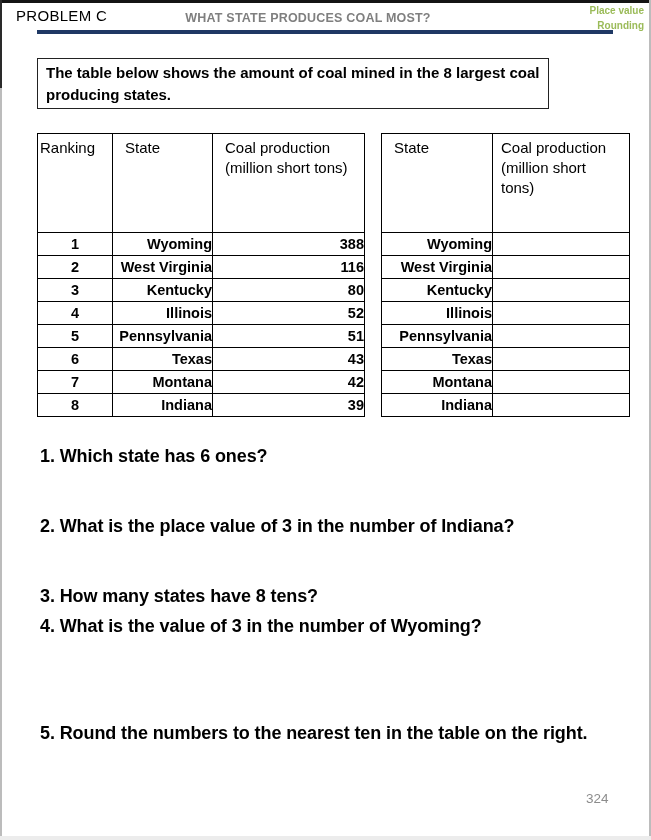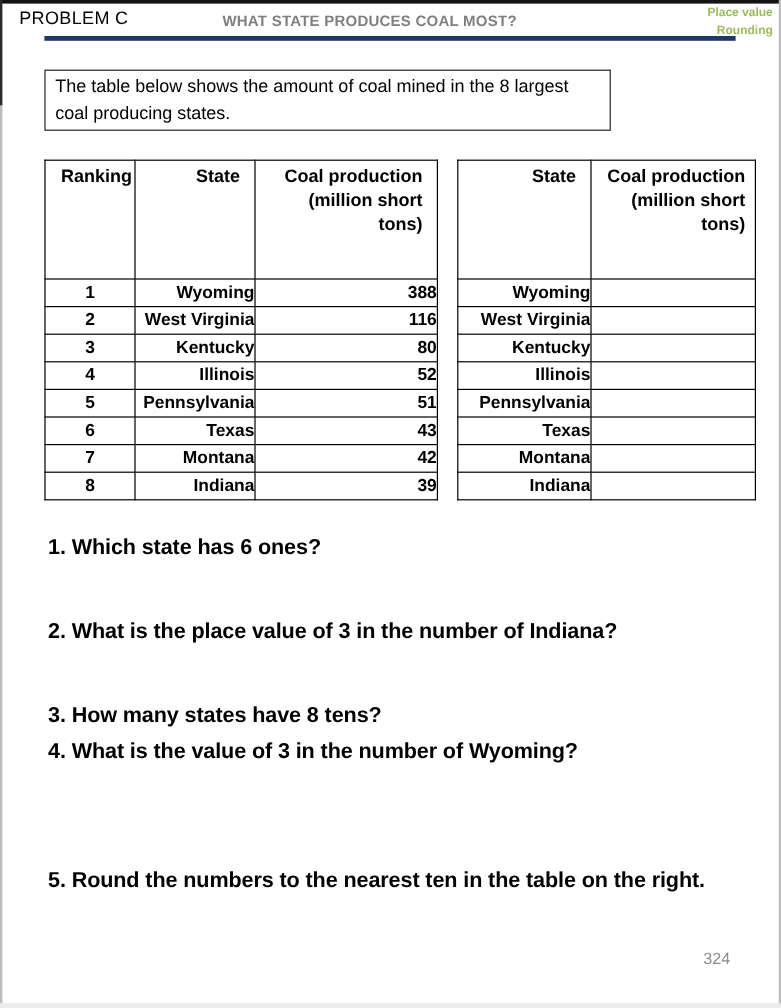--- a/index.html
+++ b/index.html
@@ -19,29 +19,29 @@
 
   
   .hdr-problem{left:16px;top:7px;font-size:15px;font-weight:400;letter-spacing:.3px}
   .hdr-title{left:0;top:11px;width:616px;text-align:center;font-size:12.5px;font-weight:700;
              color:#7f7f7f;letter-spacing:.2px}
   .hdr-topic{right:7px;top:4px;text-align:right;font-size:10px;font-weight:700;
              color:#9bbb59;line-height:14.5px}
   .hdr-rule{left:37px;top:30px;width:576px;height:4px;background:#1f3864}
 
   
-  .intro-box{left:37px;top:58px;width:472px;box-sizing:border-box;
+  .intro-box{left:37px;top:58px;width:512px;box-sizing:border-box;
              border:1.5px solid #222;padding:3px 8px;
-             font-size:15px;font-weight:400;line-height:21.5px}
+             font-size:15px;font-weight:700;line-height:21.5px}
 
   
   .tbl{position:absolute;border-collapse:collapse;table-layout:fixed}
   .tbl th,.tbl td{border:1.5px solid #000}
   .tbl thead tr{height:99px}
-  .tbl th{vertical-align:top;text-align:right;font-size:15px;font-weight:700;
+  .tbl th{vertical-align:top;text-align:left;font-size:15px;font-weight:400;
           padding:4px 12px 0;line-height:20px;white-space:normal}
   .tbl td{height:22px;font-size:14.5px;font-weight:700;line-height:20px;
           padding:0;white-space:nowrap;overflow:hidden}
   .tbl-left{left:37px;top:133px;width:327px}
   .tbl-right{left:381px;top:133px;width:248px}
   .c-rank{text-align:center}
   .c-state,.c-state2{text-align:right;padding-left:4px}
   .c-prod,.c-prod2{text-align:right}
 
   

